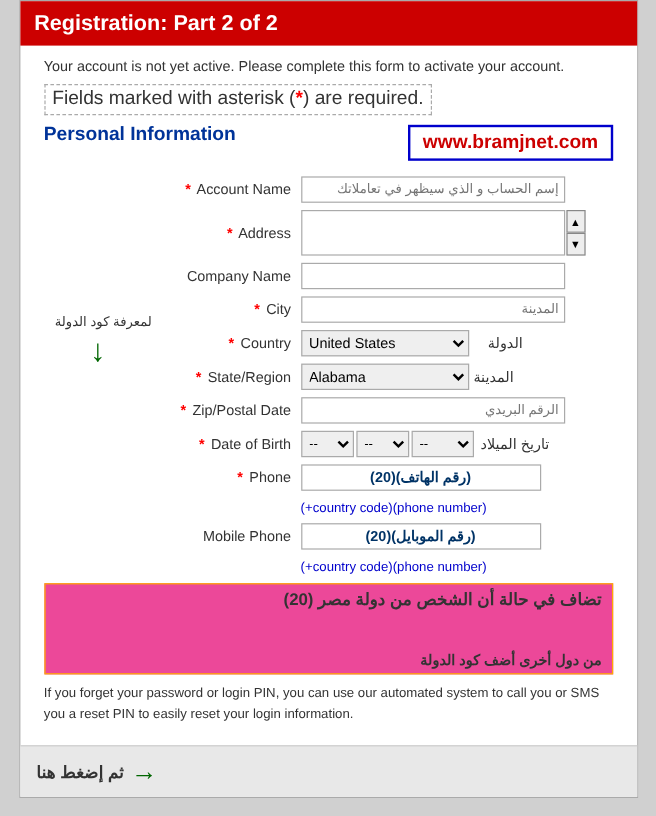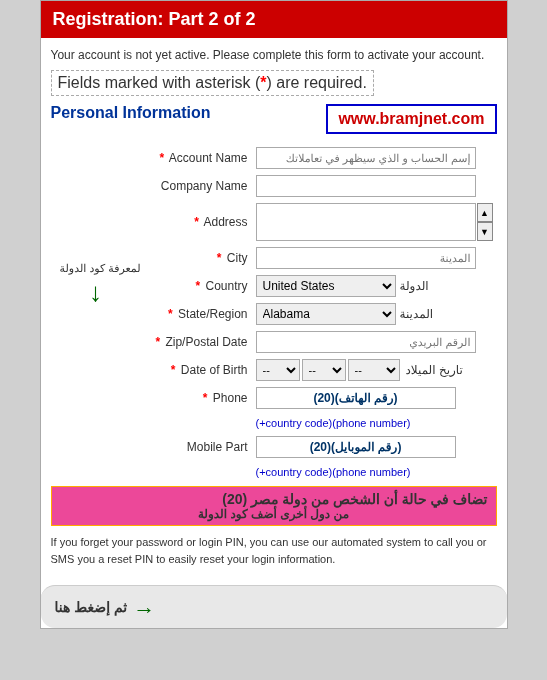--- a/index.html
+++ b/index.html
@@ -7,34 +7,34 @@
       font-family: Arial, sans-serif;
       font-size: 13px;
       background: #d0d0d0;
       display: flex;
       justify-content: center;
       align-items: flex-start;
       width: 547px;
       min-height: 680px;
     }
     .page-container {
-      width: 468px;
+      width: 516px;
       background: #ffffff;
       border: 1px solid #aaa;
       padding: 0;
     }
     .header {
       background: #cc0000;
       color: white;
       font-size: 18px;
       font-weight: bold;
       padding: 8px 12px;
     }
     .content {
-      padding: 10px 10px;
+      padding: 10px 20px;
     }
     .notice-text {
       font-size: 12px;
       color: #333;
       margin-bottom: 8px;
     }
     .required-note {
       font-size: 16px;
       color: #333;
       margin-bottom: 8px;
@@ -148,21 +148,20 @@
       margin: 8px 0;
       line-height: 1.5;
     }
     .footer-bar {
       background: #e8e8e8;
       border-top: 1px solid #ccc;
       padding: 8px 14px;
       display: flex;
       justify-content: space-between;
       align-items: center;
-      border-radius: 14px;
     }
     .btn-submit {
       background: linear-gradient(to bottom, #f5f5f5, #dddddd);
       border: 1px solid #888;
       padding: 5px 18px;
       font-size: 13px;
       font-weight: bold;
       cursor: pointer;
       color: #000;
     }
@@ -233,60 +232,60 @@
                 <span class="req">*</span>
                 <span>Account Name</span>
               </td>
               <td class="input-cell">
                 <input type="text" class="text-input-wide" style="direction: rtl; text-align: right; font-size: 11px; color: rgb(85, 85, 85); width: 220px;" placeholder="إسم الحساب و الذي سيظهر في تعاملاتك">
               </td>
             </tr>
 
             <tr>
               <td class="label-cell">
-                <span>Company Name</span>
-              </td>
-              <td class="input-cell">
-                <input type="text" class="text-input-wide" style="width: 220px;">
-              </td>
-            </tr>
-
-            <tr>
-              <td class="label-cell">
                 <span class="req">*</span>
                 <span>Address</span>
               </td>
               <td class="input-cell">
                 <div style="display:flex; align-items:flex-start;">
                   <textarea class="textarea-input" style="width: 220px; direction: rtl; text-align: right; font-size: 11px; color: rgb(85, 85, 85); resize: none; height: 38px; border: 1px solid rgb(170, 170, 170);"></textarea>
                   <div style="display:flex; flex-direction:column; margin-left:1px;">
                     <button style="height:19px; width:16px; font-size:9px; border:1px solid #888; background:#eee; cursor:pointer; padding:0;">▲</button>
                     <button style="height:19px; width:16px; font-size:9px; border:1px solid #888; background:#eee; cursor:pointer; padding:0;">▼</button>
                   </div>
                 </div>
               </td>
             </tr>
 
             <tr>
               <td class="label-cell">
+                <span>Company Name</span>
+              </td>
+              <td class="input-cell">
+                <input type="text" class="text-input-wide" style="width: 220px;">
+              </td>
+            </tr>
+
+            <tr>
+              <td class="label-cell">
                 <span class="req">*</span>
                 <span>City</span>
               </td>
               <td class="input-cell">
                 <input type="text" class="text-input-wide" style="width: 220px; direction: rtl; text-align: right; font-size: 11px; color: rgb(85, 85, 85);" placeholder="المدينة">
               </td>
             </tr>
 
             <tr>
               <td class="label-cell">
                 <span class="req">*</span>
                 <span>Country</span>
               </td>
               <td class="input-cell">
-                <div style="display:flex; align-items:center; gap:4px;">
+                <div style="display:flex; align-items:center; gap:16px;">
                   <select class="select-input country-select" style="width:140px;">
                     <option>United States</option>
                   </select>
                   <span style="font-size:12px; direction:rtl; color:#333;">الدولة</span>
                 </div>
               </td>
             </tr>
 
             <tr>
               <td class="label-cell">
@@ -346,21 +345,21 @@
 
             <tr>
               <td></td>
               <td>
                 <span class="phone-hint" style="font-size:11px; color:#0000cc;">(+country code)(phone number)</span>
               </td>
             </tr>
 
             <tr>
               <td class="label-cell">
-                <span>Mobile Part</span>
+                <span>Mobile Phone</span>
               </td>
               <td class="input-cell">
                 <input type="text" class="phone-input" style="width: 200px; direction: rtl; text-align: center; font-size: 12px; font-weight: bold; color: rgb(0, 51, 102); border: 1px solid rgb(170, 170, 170); height: 22px; padding: 2px 4px;" value="(رقم الموبايل)(20)">
               </td>
             </tr>
 
             <tr>
               <td></td>
               <td>
                 <span class="phone-hint" style="font-size:11px; color:#0000cc;">(+country code)(phone number)</span>
@@ -368,21 +367,21 @@
             </tr>
 
           </tbody>
         </table>
       </div>
     </div>
 
     
     <div class="note-box">
       <div style="font-size:14px; font-weight:bold; color:#333; direction:rtl; text-align:right;">تضاف في حالة أن الشخص من دولة مصر (20)</div>
-      <div style="font-size:12px; color:#333; direction:rtl; text-align:center;">من دول أخرى أضف كود الدولة</div>
+      <div style="font-size:12px; color:#333; direction:rtl; text-align:right;margin-top:36px;">من دول أخرى أضف كود الدولة</div>
     </div>
 
     
     <p class="info-text">If you forget your password or login PIN, you can use our automated system to call you or SMS you a reset PIN to easily reset your login information.</p>
 
   </div>
 
   <div class="footer-bar">
     <div style="display:flex; align-items:center; gap:6px;">
       <span style="font-size:14px; font-weight:bold; direction:rtl; color:#333;">ثم إضغط هنا</span>

